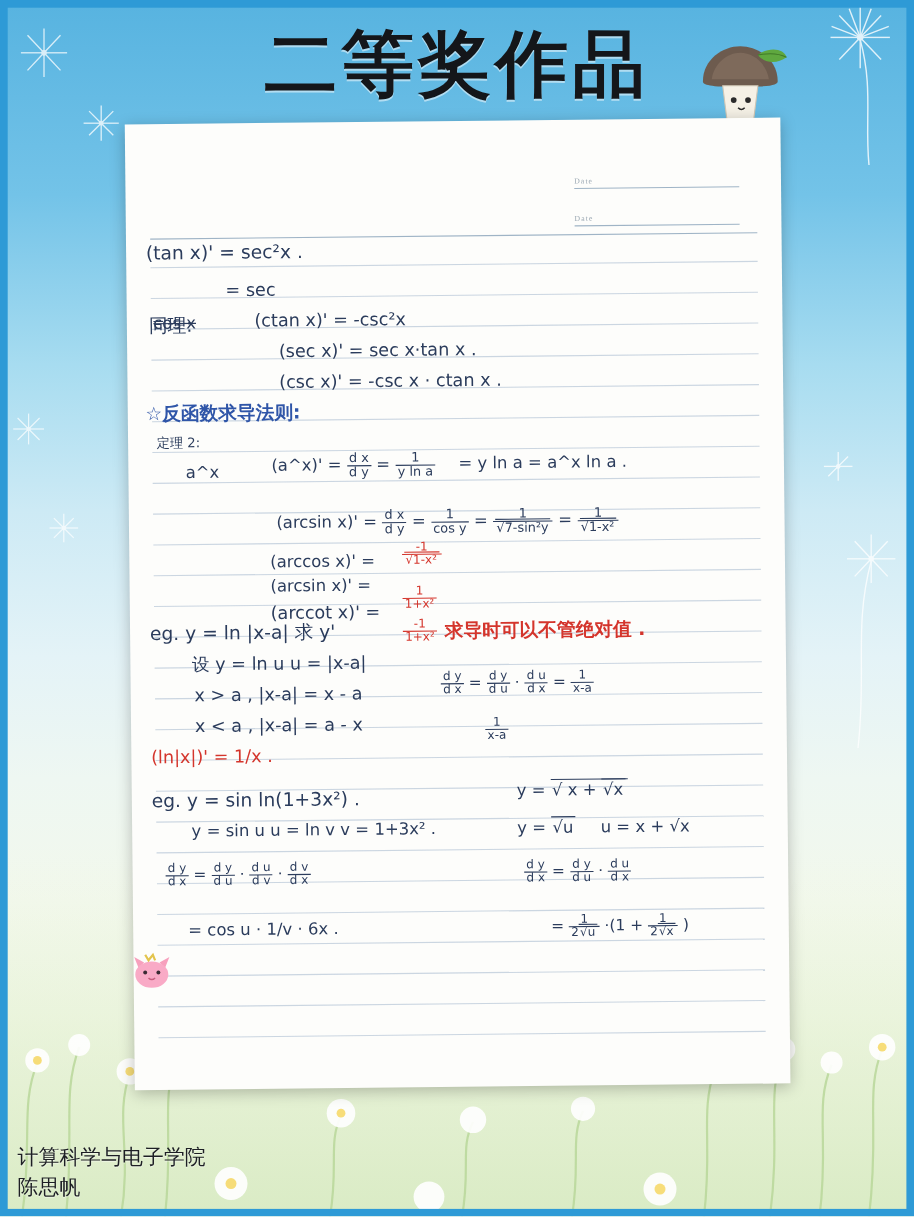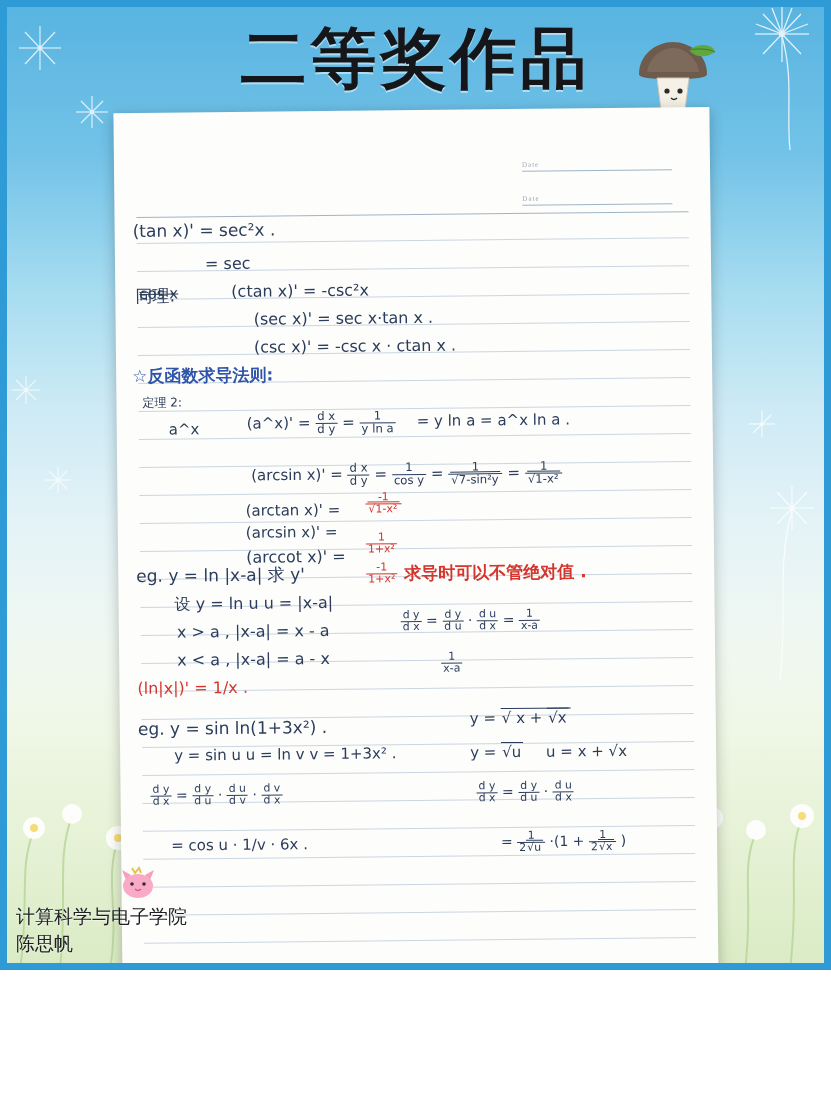--- a/index.html
+++ b/index.html
@@ -5,21 +5,21 @@
   html, body {
     margin: 0;
     padding: 0;
   }
   body {
     font-family: "Liberation Sans", sans-serif;
   }
   #page {
     position: relative;
     width: 831px;
-    height: 970px;
+    height: 1106px;
     overflow: hidden;
     background: linear-gradient(to bottom,
         #57b3e0 0%,
         #73c3e8 16%,
         #a7dcf0 30%,
         #cdeaf5 42%,
         #e4f3f7 54%,
         #eef7f2 64%,
         #f2f8ec 74%,
         #eef6e2 84%,
@@ -378,21 +378,21 @@
         <span>(arcsin x)' =</span>
         <span class="frac"><span class="num">d x</span><span class="den">d y</span></span>
         <span>=</span>
         <span class="frac"><span class="num">1</span><span class="den">cos y</span></span>
         <span>=</span>
         <span class="frac"><span class="num">1</span><span class="den"><span class="rad">√7-sin²y</span></span></span>
         <span>=</span>
         <span class="frac"><span class="num">1</span><span class="den"><span class="rad">√1-x²</span></span></span>
       </div>
 
-      <div class="hw ink" style="left:128px; top:390px; font-size:15px;">(arctan x)' =</div>
+      <div class="hw ink" style="left:128px; top:390px; font-size:15px;">(arccos x)' =</div>
       <div class="hw ink" style="left:128px; top:412px; font-size:15px;">(arcsin x)' =</div>
       <div class="hw ink" style="left:128px; top:436px; font-size:16px;">(arccot x)' =</div>
 
       <div class="hw red" style="left:248px; top:382px; font-size:14px;">
         <span class="frac"><span class="num">-1</span><span class="den"><span class="rad">√1-x²</span></span></span>
       </div>
       <div class="hw red" style="left:248px; top:422px; font-size:14px;">
         <span class="frac"><span class="num">1</span><span class="den">1+x²</span></span>
       </div>
       <div class="hw red" style="left:248px; top:452px; font-size:14px;">

